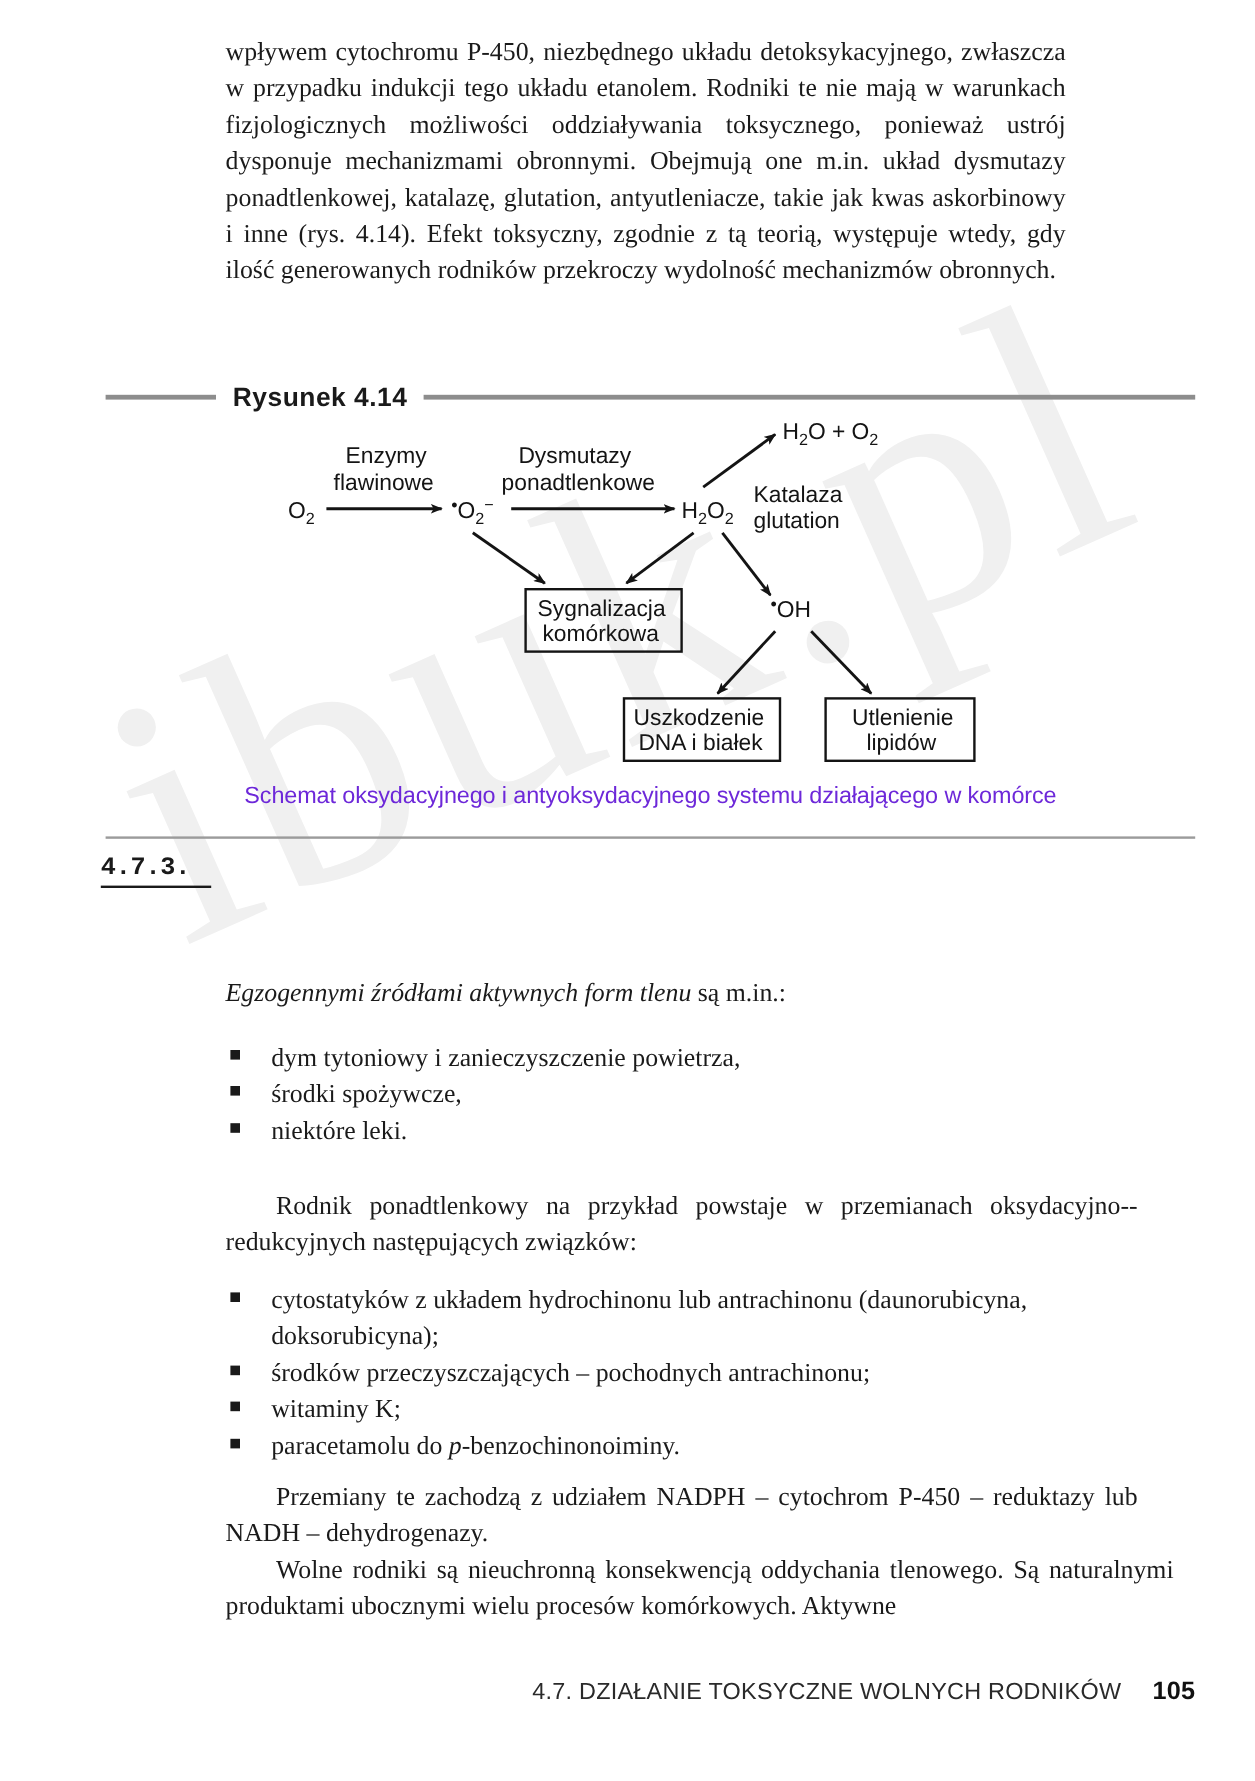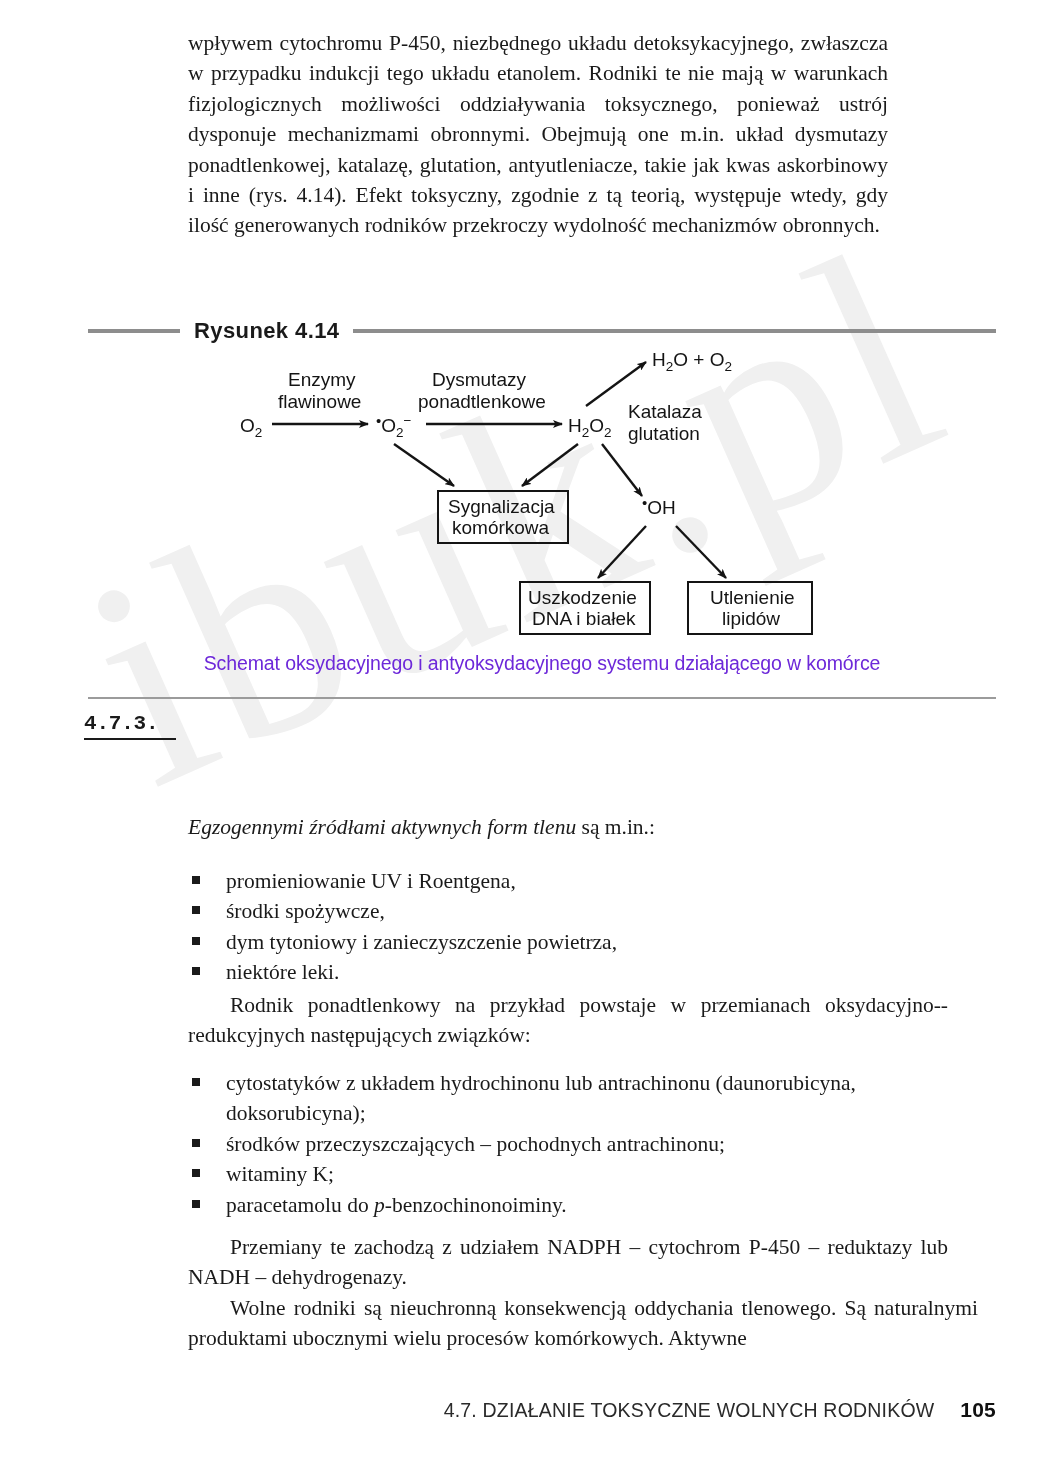--- a/index.html
+++ b/index.html
@@ -306,29 +306,25 @@
 
     <div class="body-block" style="top:812px;">
       <p style="text-align:left;">
         <em>Egzogennymi źródłami aktywnych form tlenu</em><span> są m.in.:</span>
       </p>
     </div>
 
     <div class="bullet-list" style="top:866px;">
       <div class="bullet-row">
         <span class="bullet-mark"></span>
-        <span class="bullet-text">promieniowanie UV i Roentgena,</span>
+        <span class="bullet-text">dym tytoniowy i zanieczyszczenie powietrza,</span>
       </div>
       <div class="bullet-row">
         <span class="bullet-mark"></span>
         <span class="bullet-text">środki spożywcze,</span>
-      </div>
-      <div class="bullet-row">
-        <span class="bullet-mark"></span>
-        <span class="bullet-text">dym tytoniowy i zanieczyszczenie powietrza,</span>
       </div>
       <div class="bullet-row">
         <span class="bullet-mark"></span>
         <span class="bullet-text">niektóre leki.</span>
       </div>
     </div>
 
     <div class="body-block" style="top:990px; width:760px;">
       <p class="indent">Rodnik ponadtlenkowy na przykład powstaje w przemianach oksydacyjno--redukcyjnych następujących związków:</p>
     </div>

